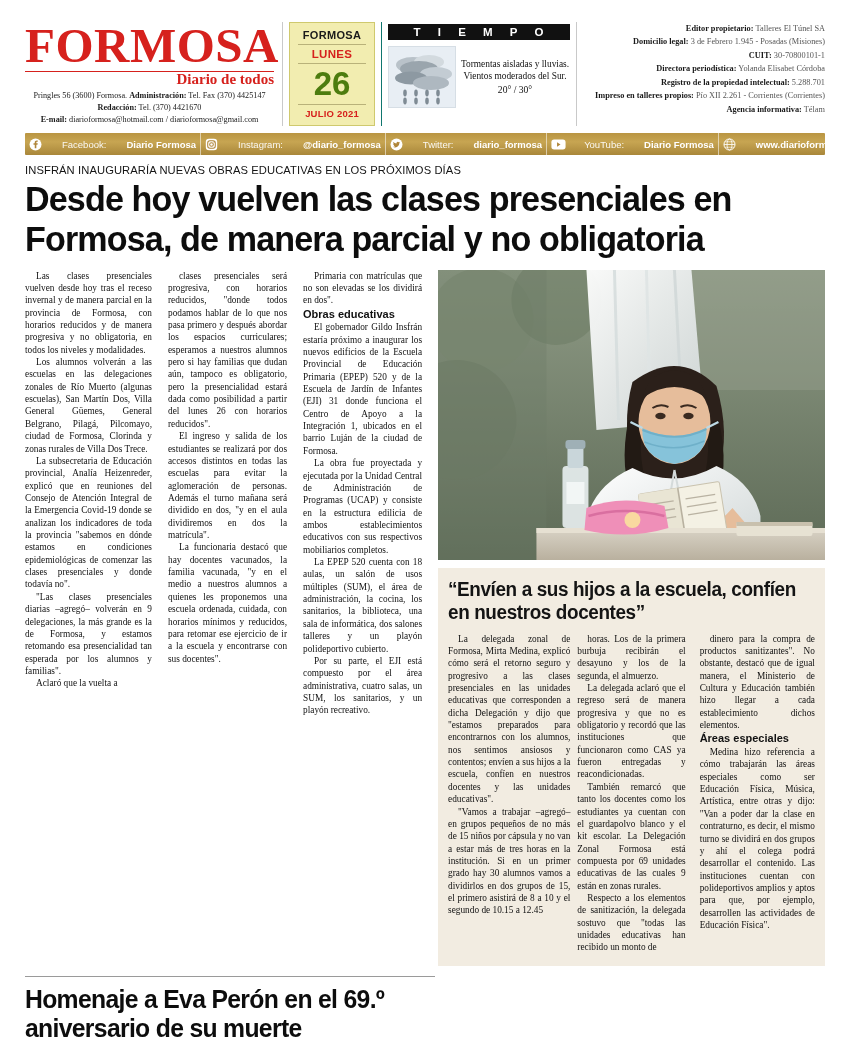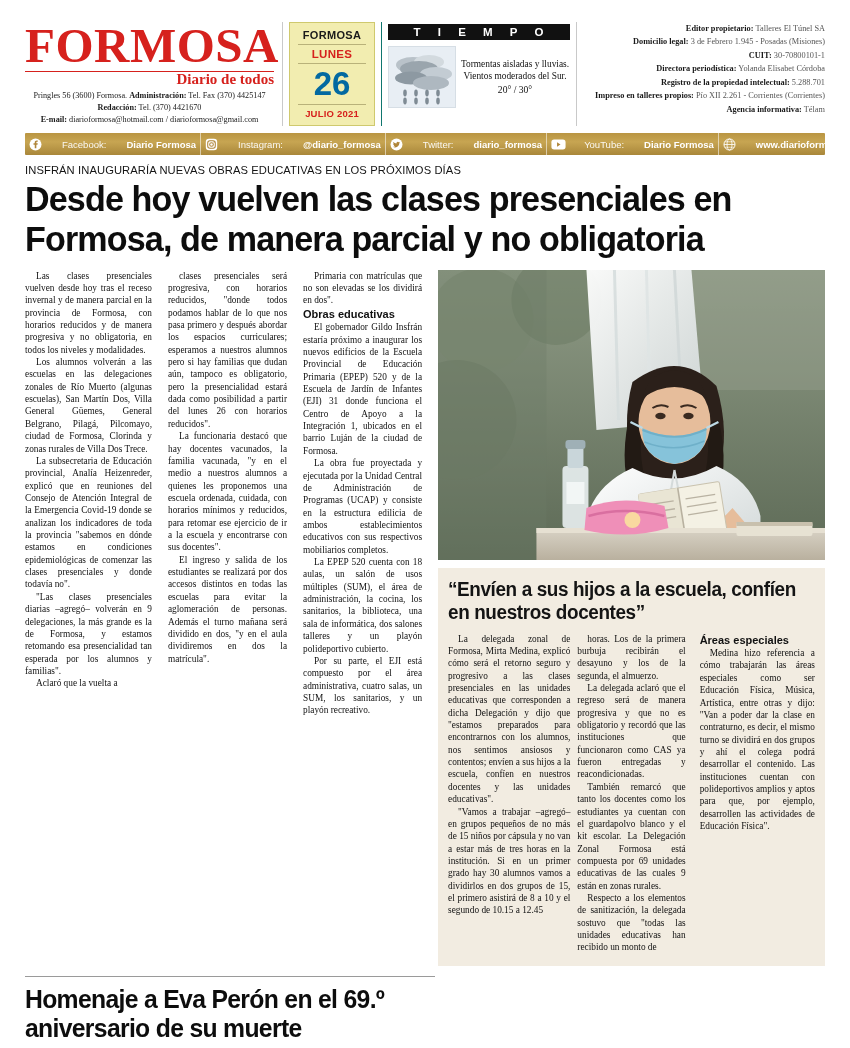--- a/index.html
+++ b/index.html
@@ -24,21 +24,21 @@
   .logo-rule { height:4px; background:#d6211d; width:100%; margin:1px 0 1px 0; }
   .logo-sub { text-align:right; color:#d6211d; font-weight:700; font-size:15px; font-family:"Liberation Serif",serif; margin:-1px 0 2px 0; }
   .mh-addr { font-size:8.2px; line-height:1.45; text-align:center; color:#1a1a1a; }
   .mh-addr b { font-weight:700; }
 
   .mh-date { width:86px; margin:0 6px; background:#f2edb0; border:1px solid #cfc96e; text-align:center;
              display:flex; flex-direction:column; justify-content:center; padding:3px 2px; }
   .mh-date .d-city { font-family:"Liberation Sans",sans-serif; font-weight:700; font-size:11px; color:#1a1a1a; letter-spacing:0.3px; }
   .mh-date .d-line { height:1px; background:#b9b27a; margin:3px 6px; }
   .mh-date .d-day { font-family:"Liberation Sans",sans-serif; font-weight:700; font-size:11.5px; color:#d6211d; letter-spacing:0.3px; }
-  .mh-date .d-num { font-family:"Liberation Sans",sans-serif; font-weight:700; font-size:33px; color:#0369a1; line-height:1.02;text-align:center; }
+  .mh-date .d-num { font-family:"Liberation Sans",sans-serif; font-weight:700; font-size:33px; color:#4d7c0f; line-height:1.02;text-align:center; }
   .mh-date .d-mon { font-family:"Liberation Sans",sans-serif; font-weight:700; font-size:9.5px; color:#d6211d; letter-spacing:0.2px; }
 
   .mh-weather { width:196px; border-left:1px solid #0f766e; border-right:1px solid #c9c9c9; padding:2px 6px; }
   .wx-title { background:#111; color:#fff; font-family:"Liberation Sans",sans-serif; font-weight:700;
               font-size:11.5px; letter-spacing:7px; text-align:center; padding:2px 0 2px 6px; }
   .wx-body { display:flex; align-items:center; margin-top:6px; }
   .wx-icon { width:68px; height:62px; background:#e6edf3; border:1px solid #d6dee5; position:relative; overflow:hidden; flex:0 0 auto; }
   .wx-text { flex:1; text-align:center; font-size:9.4px; line-height:1.3; padding-left:4px; }
   .wx-temp { font-size:9.6px; margin-top:2px; }
 
@@ -240,22 +240,22 @@
     <div class="col c1">
       <p class="first">Las clases presenciales vuelven desde hoy tras el receso invernal y de manera parcial en la provincia de Formosa, con horarios reducidos y de manera progresiva y no obligatoria, en todos los niveles y modalidades.</p>
       <p>Los alumnos volverán a las escuelas en las delegaciones zonales de Río Muerto (algunas escuelas), San Martín Dos, Villa General Güemes, General Belgrano, Pilagá, Pilcomayo, ciudad de Formosa, Clorinda y zonas rurales de Villa Dos Trece.</p>
       <p>La subsecretaria de Educación provincial, Analía Heizenreder, explicó que en reuniones del Consejo de Atención Integral de la Emergencia Covid-19 donde se analizan los indicadores de toda la provincia "sabemos en dónde estamos en condiciones epidemiológicas de comenzar las clases presenciales y donde todavía no".</p>
       <p>"Las clases presenciales diarias –agregó– volverán en 9 delegaciones, la más grande es la de Formosa, y estamos retomando esa presencialidad tan esperada por los alumnos y familias".</p>
       <p>Aclaró que la vuelta a</p>
     </div>
 
     <div class="col c2">
       <p>clases presenciales será progresiva, con horarios reducidos, "donde todos podamos hablar de lo que nos pasa primero y después abordar los espacios curriculares; esperamos a nuestros alumnos pero si hay familias que dudan aún, tampoco es obligatorio, pero la presencialidad estará dada como posibilidad a partir del lunes 26 con horarios reducidos".</p>
+      <p>El ingreso y salida de los estudiantes se realizará por dos accesos distintos en todas las escuelas para evitar la aglomeración de personas. Además el turno mañana será dividido en dos, "y en el aula dividiremos en dos la matrícula".</p>
       <p>La funcionaria destacó que hay docentes vacunados, la familia vacunada, "y en el medio a nuestros alumnos a quienes les proponemos una escuela ordenada, cuidada, con horarios mínimos y reducidos, para retomar ese ejercicio de ir a la escuela y encontrarse con sus docentes".</p>
-      <p>El ingreso y salida de los estudiantes se realizará por dos accesos distintos en todas las escuelas para evitar la aglomeración de personas. Además el turno mañana será dividido en dos, "y en el aula dividiremos en dos la matrícula".</p>
     </div>
 
     <div class="col c3">
       <p>Primaria con matrículas que no son elevadas se los dividirá en dos".</p>
       <p class="subhead">Obras educativas</p>
       <p>El gobernador Gildo Insfrán estaría próximo a inaugurar los nuevos edificios de la Escuela Provincial de Educación Primaria (EPEP) 520 y de la Escuela de Jardín de Infantes (EJI) 31 donde funciona el Centro de Apoyo a la Integración 1, ubicados en el barrio Luján de la ciudad de Formosa.</p>
       <p>La obra fue proyectada y ejecutada por la Unidad Central de Administración de Programas (UCAP) y consiste en la estructura edilicia de ambos establecimientos educativos con sus respectivos mobiliarios completos.</p>
       <p>La EPEP 520 cuenta con 18 aulas, un salón de usos múltiples (SUM), el área de administración, la cocina, los sanitarios, la biblioteca, una sala de informática, dos salones talleres y un playón polideportivo cubierto.</p>
       <p>Por su parte, el EJI está compuesto por el área administrativa, cuatro salas, un SUM, los sanitarios, y un playón recreativo.</p>
     </div>
@@ -352,20 +352,21 @@
             <p>La delegada zonal de Formosa, Mirta Medina, explicó cómo será el retorno seguro y progresivo a las clases presenciales en las unidades educativas que corresponden a dicha Delegación y dijo que "estamos preparados para encontrarnos con los alumnos, nos sentimos ansiosos y contentos; envíen a sus hijos a la escuela, confíen en nuestros docentes y las unidades educativas".</p>
             <p>"Vamos a trabajar –agregó– en grupos pequeños de no más de 15 niños por cápsula y no van a estar más de tres horas en la institución. Si en un primer grado hay 30 alumnos vamos a dividirlos en dos grupos de 15, el primero asistirá de 8 a 10 y el segundo de 10.15 a 12.45</p>
           </div>
           <div class="qcol m">
             <p>horas. Los de la primera burbuja recibirán el desayuno y los de la segunda, el almuerzo.</p>
             <p>La delegada aclaró que el regreso será de manera progresiva y que no es obligatorio y recordó que las instituciones que funcionaron como CAS ya fueron entregadas y reacondicionadas.</p>
             <p>También remarcó que tanto los docentes como los estudiantes ya cuentan con el guardapolvo blanco y el kit escolar. La Delegación Zonal Formosa está compuesta por 69 unidades educativas de las cuales 9 están en zonas rurales.</p>
             <p>Respecto a los elementos de sanitización, la delegada sostuvo que "todas las unidades educativas han recibido un monto de</p>
           </div>
           <div class="qcol r">
+            <p>dinero para la compra de productos sanitizantes". No obstante, destacó que de igual manera, el Ministerio de Cultura y Educación también hizo llegar a cada establecimiento dichos elementos.</p>
             <p class="subhead">Áreas especiales</p>
             <p>Medina hizo referencia a cómo trabajarán las áreas especiales como ser Educación Física, Música, Artística, entre otras y dijo: "Van a poder dar la clase en contraturno, es decir, el mismo turno se dividirá en dos grupos y ahí el colega podrá desarrollar el contenido. Las instituciones cuentan con polideportivos amplios y aptos para que, por ejemplo, desarrollen las actividades de Educación Física".</p>
           </div>
         </div>
       </div>
     </div>
   </div>
 
   <div class="bottom">
     <div class="hr-thin"></div>

